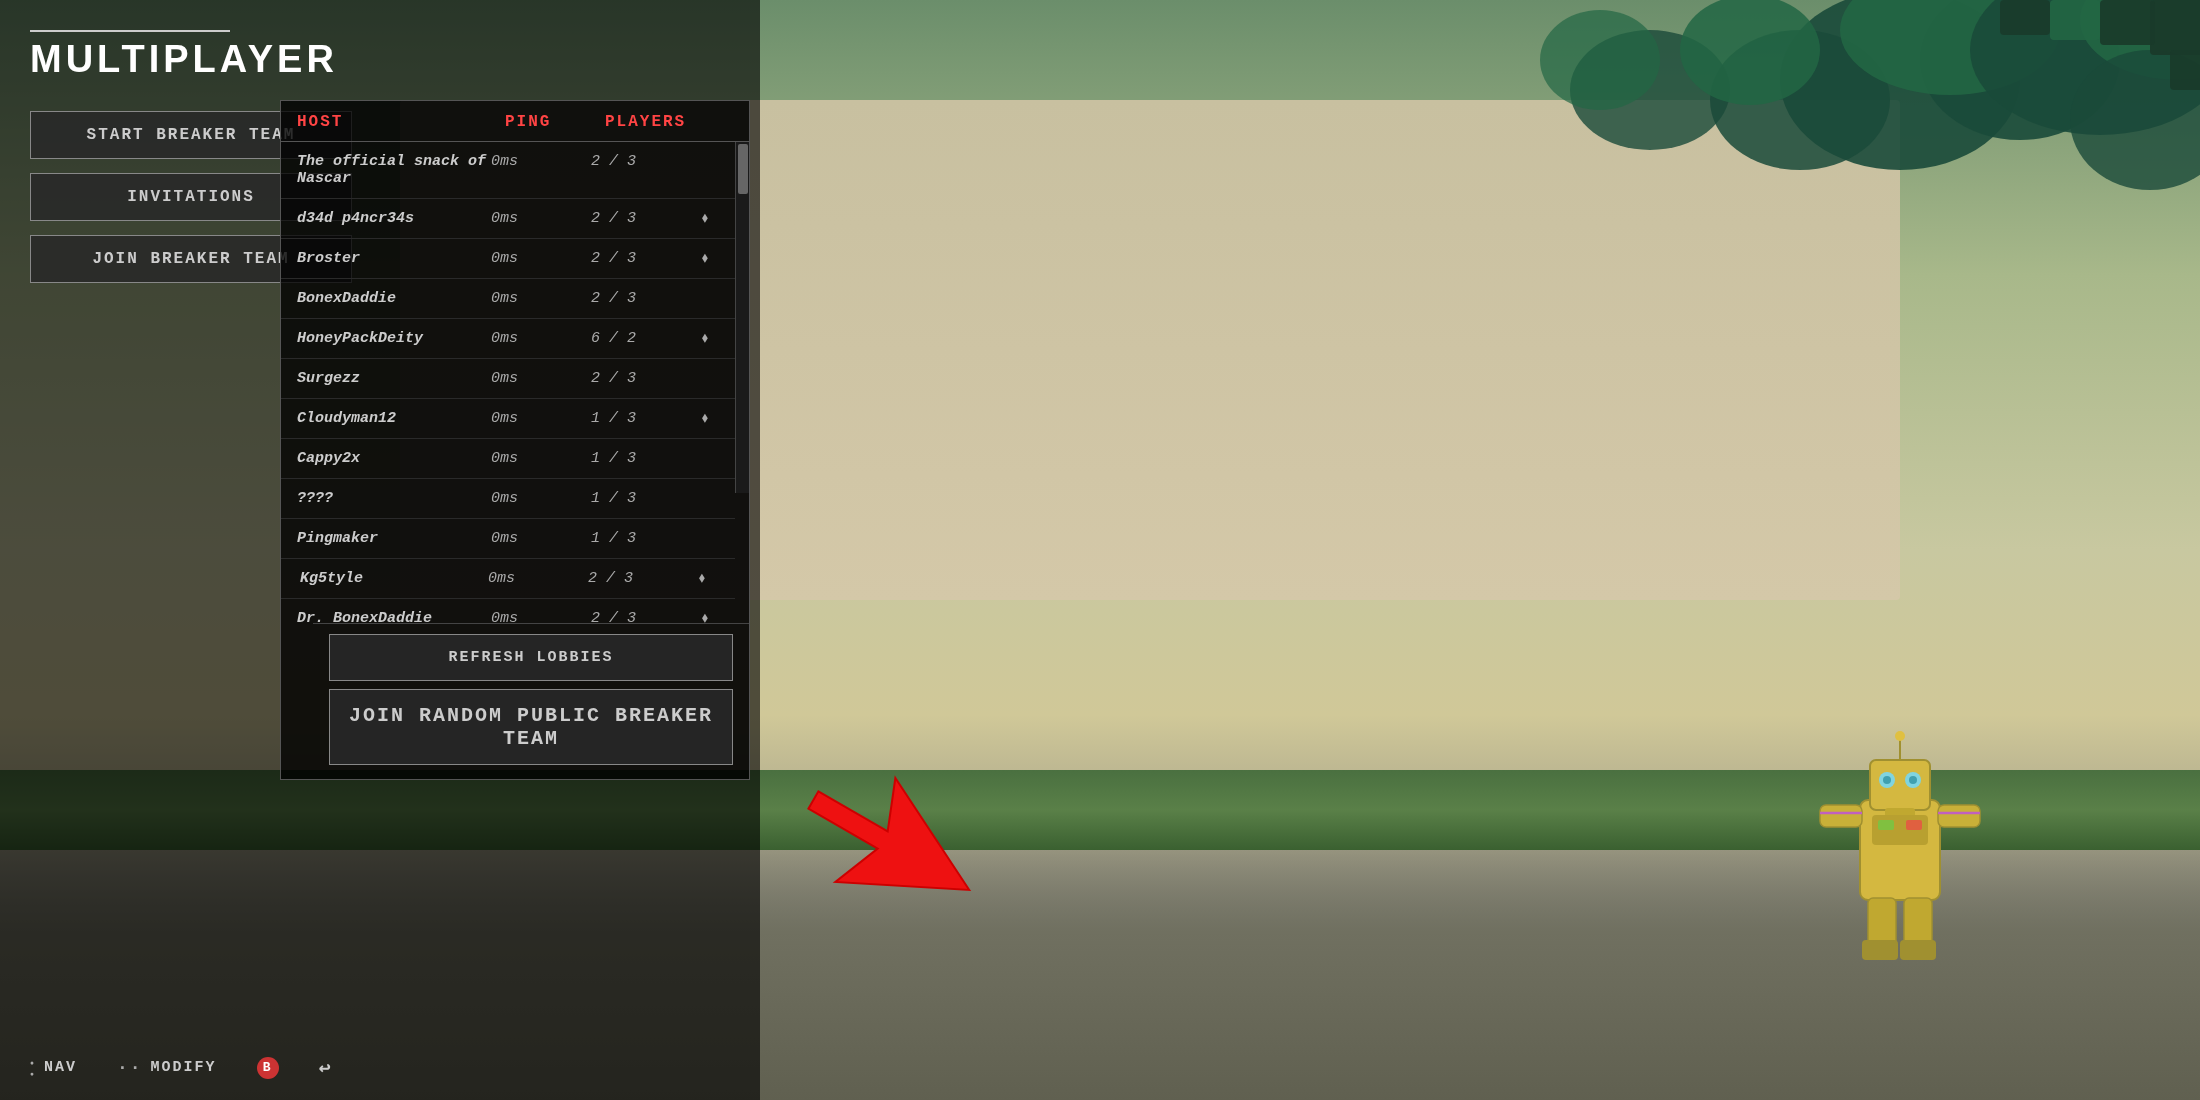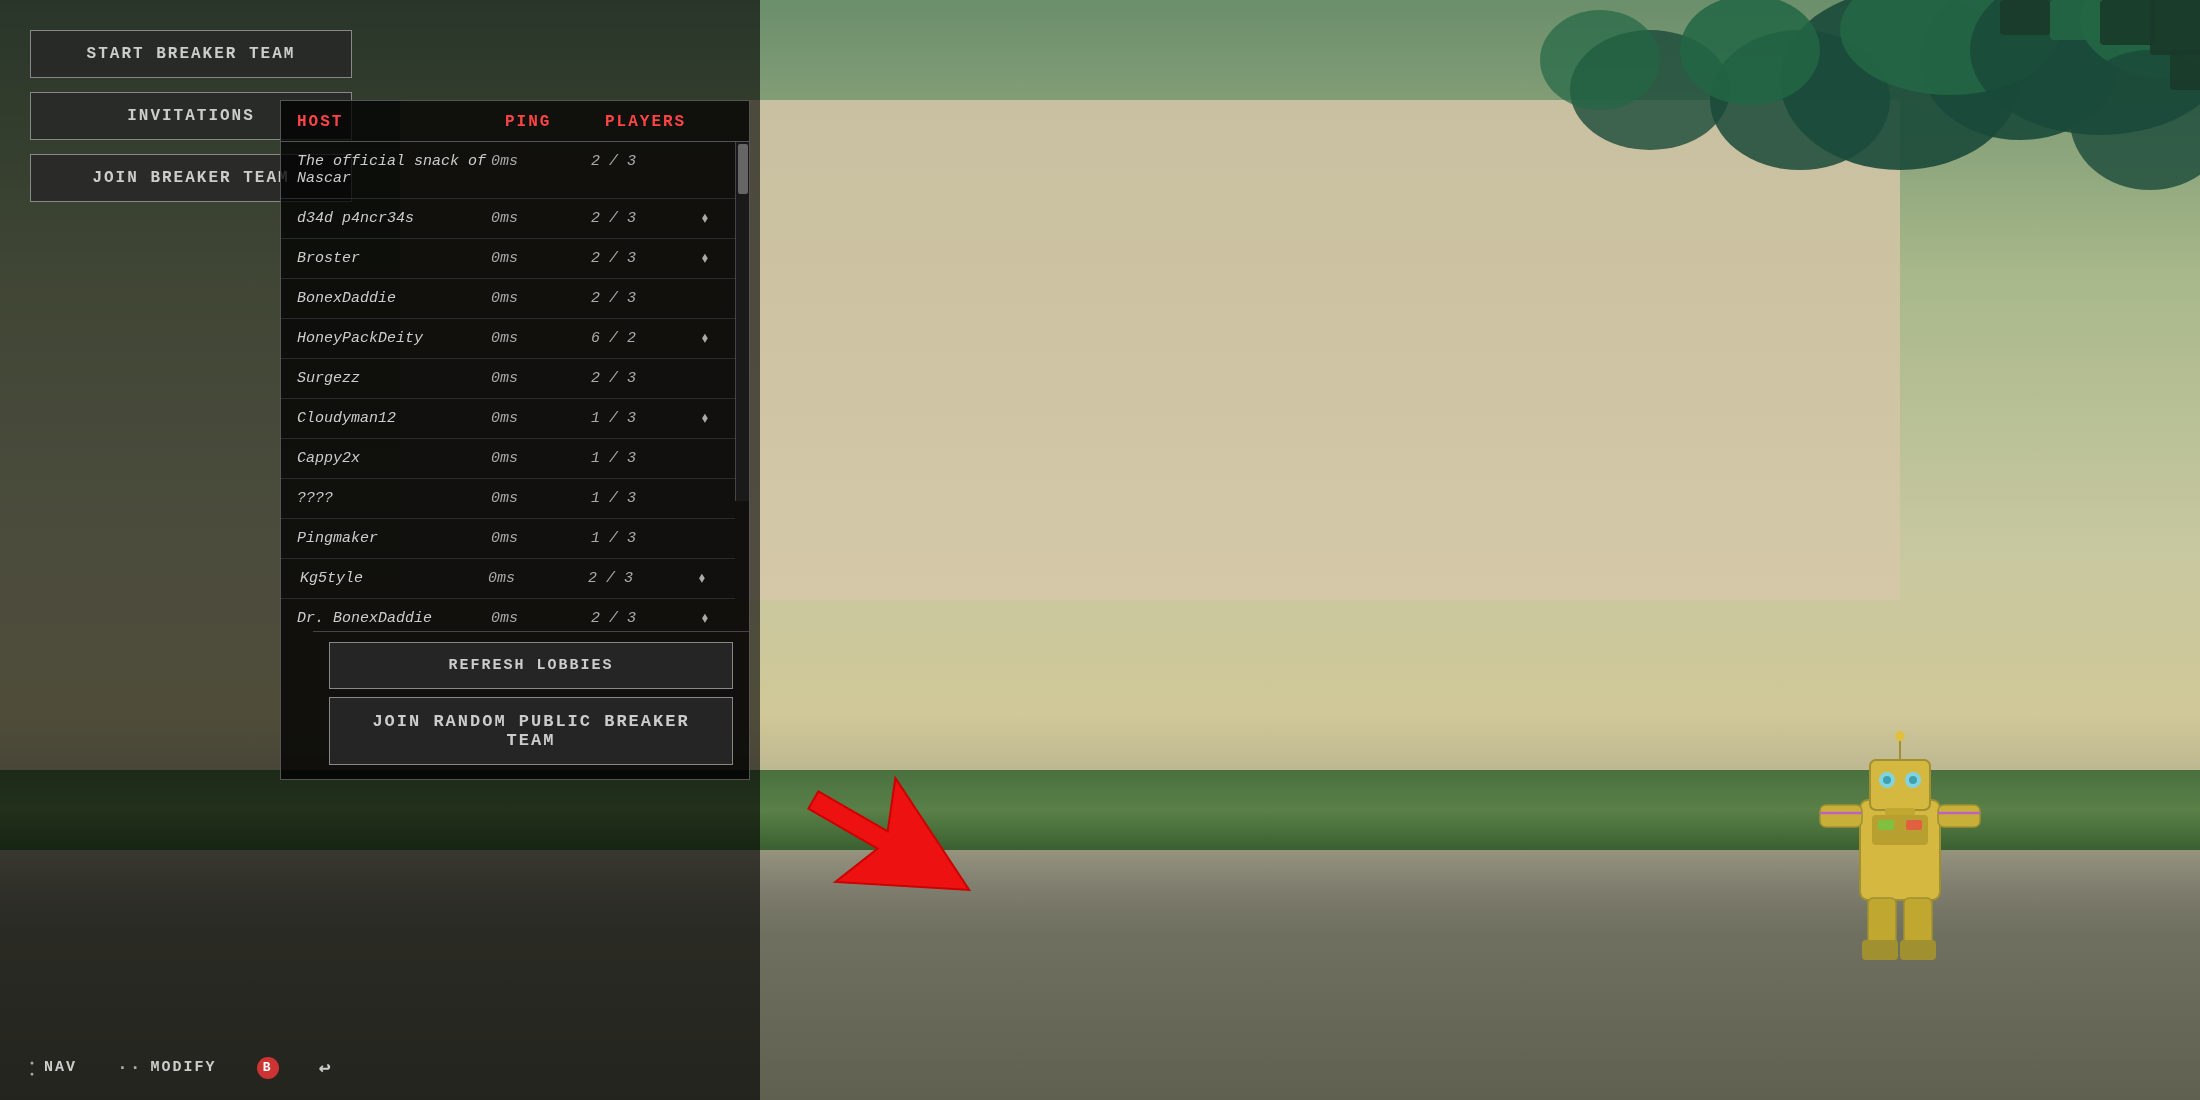--- a/index.html
+++ b/index.html
@@ -151,20 +151,21 @@
       grid-template-columns: 1fr 100px 100px 30px;
       padding: 11px 16px;
       border-bottom: 1px solid #333;
       cursor: pointer;
     }
 
     .lobby-row .host-name {
       color: #cccccc;
       font-size: 15px;
       font-style: italic;
+      font-weight: bold;
     }
 
     .lobby-row .ping-val {
       color: #aaaaaa;
       font-size: 15px;
       font-style: italic;
     }
 
     .lobby-row .players-val {
       color: #aaaaaa;
@@ -334,20 +335,24 @@
 </div>
 
 <svg id="arrow" viewBox="0 0 320 200" xmlns="http://www.w3.org/2000/svg">
   <g transform="translate(20,10) rotate(30, 100, 100)">
     <polygon points="180,100 60,40 80,90 0,90 0,110 80,110 60,160" fill="#ee1111" stroke="#cc0000" stroke-width="2"></polygon>
   </g>
 </svg>
 
 <div id="ui-panel">
 
+  <div id="title-area">
+    <div id="title-line"></div>
+    <span id="title-text">MULTIPLAYER</span>
+  </div>
 
   <div id="left-col">
     <button class="side-button">START BREAKER TEAM</button>
     <button class="side-button">INVITATIONS</button>
     <button class="side-button">JOIN BREAKER TEAM</button>
   </div>
 </div>
 
 <div id="lobby-panel" style="position:absolute;left:280px;top:100px;width:470px;height:680px;background:rgba(0,0,0,0.78);border:1px solid #555;z-index:11;display:flex;flex-direction:column;">
 
@@ -440,21 +445,21 @@
         </div>
       </div>
 
     <div id="scrollbar" style="position:absolute;right:0;top:0;bottom:0;width:14px;background:#1a1a1a;border-left:1px solid #444;">
       <div id="scrollbar-thumb" style="width:10px;height:50px;background:#666;margin:2px;border-radius:2px;"></div>
     </div>
   </div>
 
   <div id="lobby-bottom" style="padding:10px 16px 14px 16px;display:flex;gap:8px;border-top:1px solid #444;margin-left:32px;">
     <button class="lobby-action-btn" style="width:100%;padding:14px;background:rgba(40,40,40,0.9);border:1.5px solid #888;color:#cccccc;font-family:Courier New,monospace;font-size:15px;font-weight:bold;letter-spacing:2px;text-transform:uppercase;cursor:pointer;">REFRESH LOBBIES</button>
-    <button class="lobby-action-btn" style="width:100%;padding:14px;background:rgba(40,40,40,0.9);border:1.5px solid #888;color:#cccccc;font-family:Courier New,monospace;font-size:17px;font-weight:bold;letter-spacing:2px;text-transform:uppercase;cursor:pointer;">JOIN RANDOM PUBLIC BREAKER TEAM</button>
+    <button class="lobby-action-btn" style="width:100%;padding:14px;background:rgba(40,40,40,0.9);border:1.5px solid #888;color:#cccccc;font-family:Courier New,monospace;font-size:20px;font-weight:bold;letter-spacing:2px;text-transform:uppercase;cursor:pointer;">JOIN RANDOM PUBLIC BREAKER TEAM</button>
   </div>
 </div>
 
 <div id="bottom-nav">
   <div class="nav-item">
     <span class="nav-icon">⁚</span>
     <span>NAV</span>
   </div>
   <div class="nav-item">
     <span class="nav-icon">··</span>

